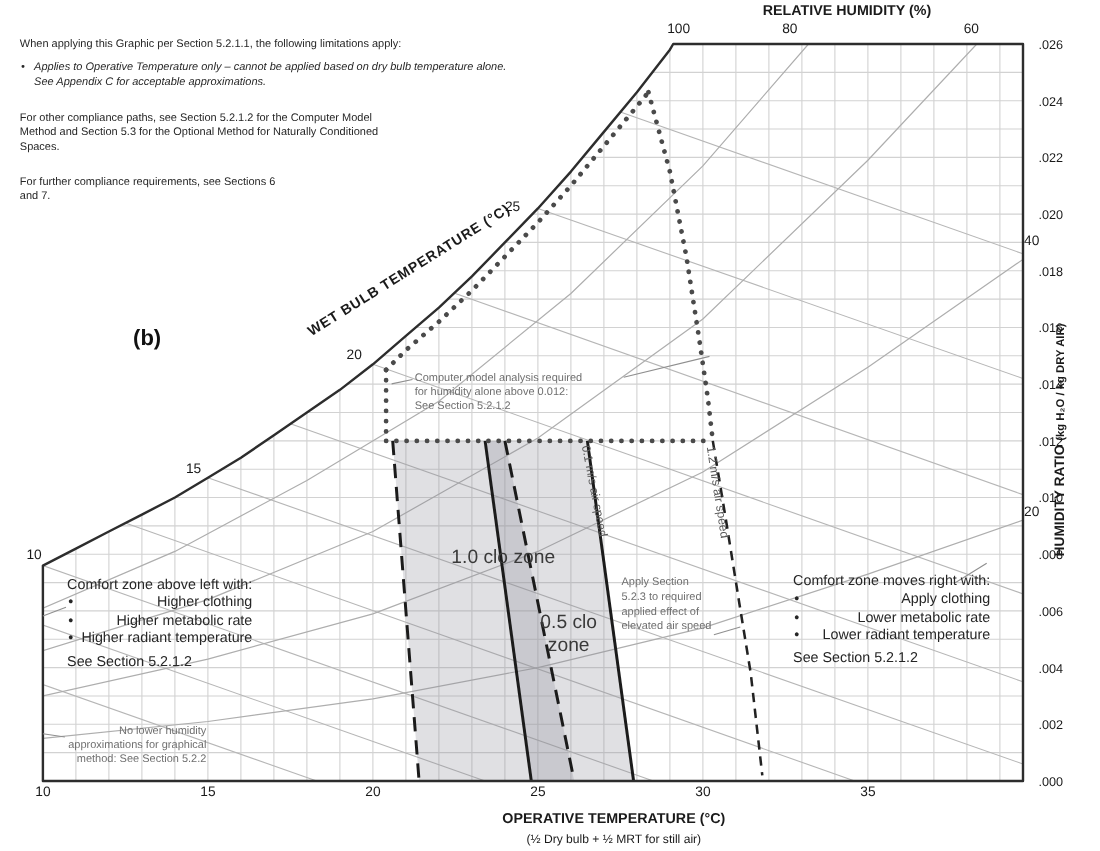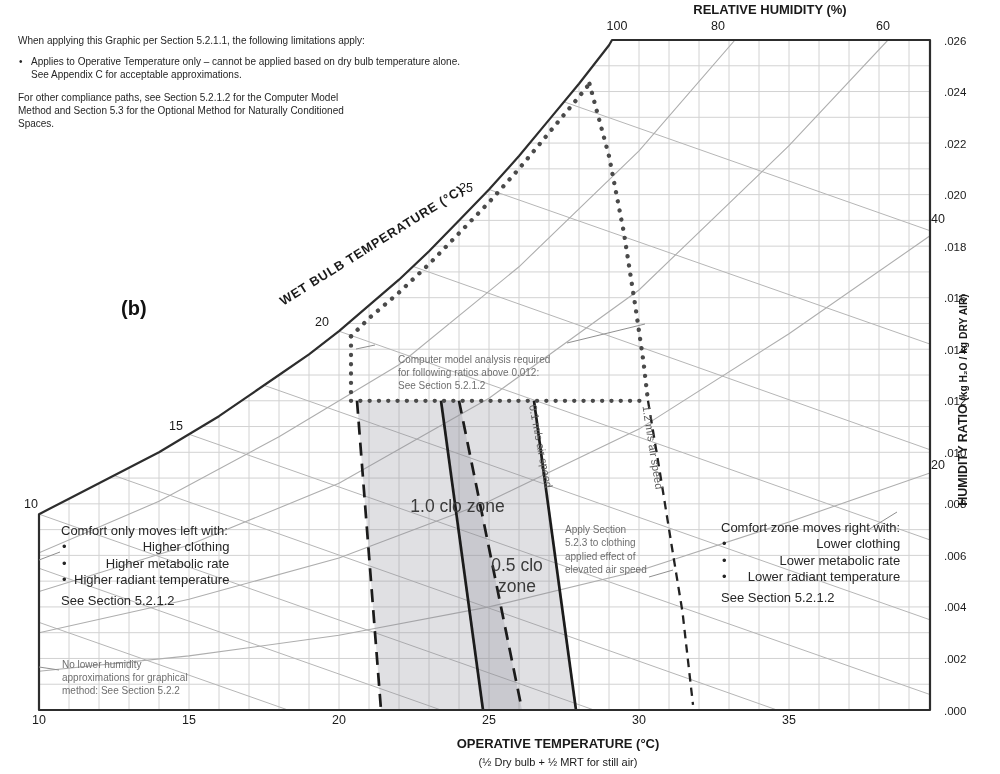--- a/index.html
+++ b/index.html
@@ -15,22 +15,22 @@
   .rh-right{font-size:12.5px;}
   .wb-num{font-size:12.5px;}
   .airspeed{font-size:11px;fill:#5a5a5a;}
   .ytitle{font-size:12.5px;font-weight:bold;}
   .ytitle-units{font-size:10.3px;font-weight:bold;}
   .wbtitle{font-size:12.8px;font-weight:bold;letter-spacing:0.8px;}
   .note{position:absolute;font-size:10px;line-height:1.32;color:#262626;}
   .note.gray{color:#6f6f6f;}
   .note .ln{display:block;}
   .w1{width:475px;}
-  .w2{width:450px;}
-  .para{margin-top:9px;}
+  .w2{width:450px;font-style:italic;}
+  .para{margin-top:19px;}
   .intro .bullet{margin:8px 0 8px 0;}
   .bullet{padding-left:13px;position:relative;}
   .bullet::before{content:"\2022";position:absolute;left:1px;}
   .zn{font-size:13px;line-height:1.255;}
   .zn .bullet{margin:0;text-align:right;}
   .zn .foot{margin-top:5px;display:block;}
   .clo-label{position:absolute;font-size:17.5px;line-height:1.2;color:#3a3a3a;text-align:center;}
   .panel-label{position:absolute;font-size:20px;font-weight:bold;color:#111;}
 </style>
 </head>
@@ -191,61 +191,62 @@
     <text class="axis-title" x="558" y="748" text-anchor="middle">OPERATIVE TEMPERATURE  (°C)</text>
     <text class="subtitle" x="558" y="766" text-anchor="middle">(½ Dry bulb + ½ MRT for still air)</text>
   </svg>
 
   <div class="note intro w1" style="left:18px;top:34px;">
     <span class="ln">When applying this Graphic per Section 5.2.1.1, the following limitations apply:</span>
     <div class="w2">
       <div class="bullet">Applies to Operative Temperature only – cannot be applied based on dry bulb temperature alone. See Appendix C for acceptable approximations.</div>
     </div>
     <div class="para" style="width:335px;">For other compliance paths, see Section 5.2.1.2 for the Computer Model Method and Section 5.3 for the Optional Method for Naturally Conditioned Spaces.</div>
+    <div class="para" style="width:250px;">For further compliance requirements, see Sections 6 and 7.</div>
   </div>
 
   <div class="panel-label" style="left:121px;top:297px;">(b)</div>
 
-  <div class="note gray" style="left:398px;top:337px;margin-top:16px;">
+  <div class="note gray" style="left:377px;top:337px;">
     <span class="ln">Computer model analysis required</span>
-    <span class="ln">for following ratios above 0.012:</span>
+    <span class="ln">for humidity alone above 0.012:</span>
     <span class="ln">See Section 5.2.1.2</span>
   </div>
 
   <div class="clo-label" style="left:368px;top:496px;width:115px;padding-left:32px;">
     <span class="ln">1.0 clo</span>
     <span class="ln">zone</span>
   </div>
   <div class="clo-label" style="left:470px;top:520px;width:94px;margin-top:35px;">
     <span class="ln">0.5 clo</span>
     <span class="ln">zone</span>
   </div>
 
   <div class="note gray" style="left:565px;top:523px;line-height:1.33;">
     <span class="ln">Apply Section</span>
-    <span class="ln">5.2.3 to clothing</span>
+    <span class="ln">5.2.3 to required</span>
     <span class="ln">applied effect of</span>
     <span class="ln">elevated air speed</span>
   </div>
 
   <div class="note zn" style="left:61px;top:523px;">
-    <span class="ln">Comfort only moves left with:</span>
+    <span class="ln">Comfort zone above left with:</span>
     <div class="bullet">Higher clothing</div>
     <div class="bullet">Higher metabolic rate</div>
     <div class="bullet">Higher radiant temperature</div>
     <span class="ln foot">See Section 5.2.1.2</span>
   </div>
 
   <div class="note zn" style="left:721px;top:520px;">
     <span class="ln">Comfort zone moves right with:</span>
-    <div class="bullet">Lower clothing</div>
+    <div class="bullet">Apply clothing</div>
     <div class="bullet">Lower metabolic rate</div>
     <div class="bullet">Lower radiant temperature</div>
     <span class="ln foot">See Section 5.2.1.2</span>
   </div>
 
-  <div class="note gray" style="left:62px;top:658px;">
+  <div class="note gray" style="left:62px;top:658px;text-align:right;">
     <span class="ln">No lower humidity</span>
     <span class="ln">approximations for graphical</span>
     <span class="ln">method: See Section 5.2.2</span>
   </div>
 
 </div>
 
 </body></html>

